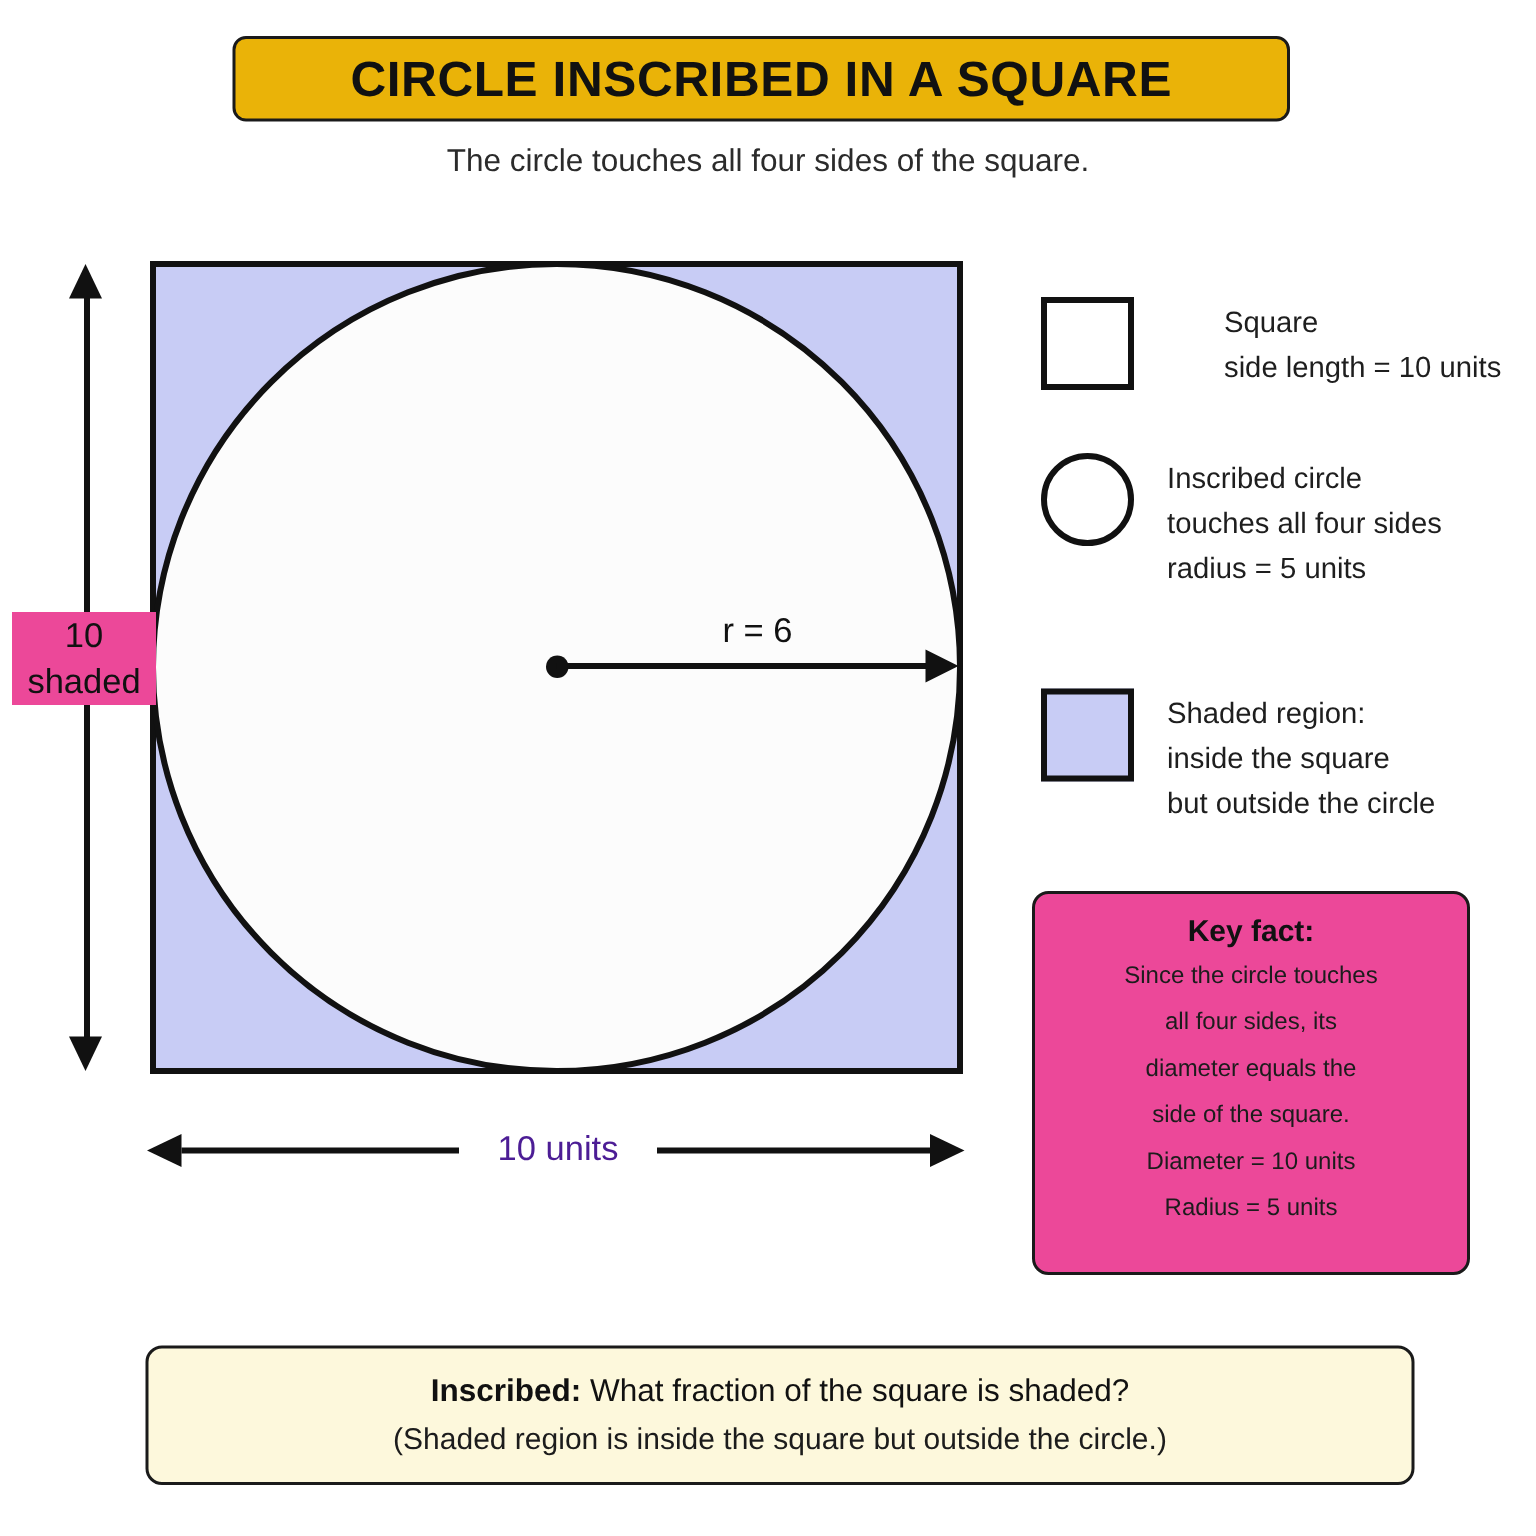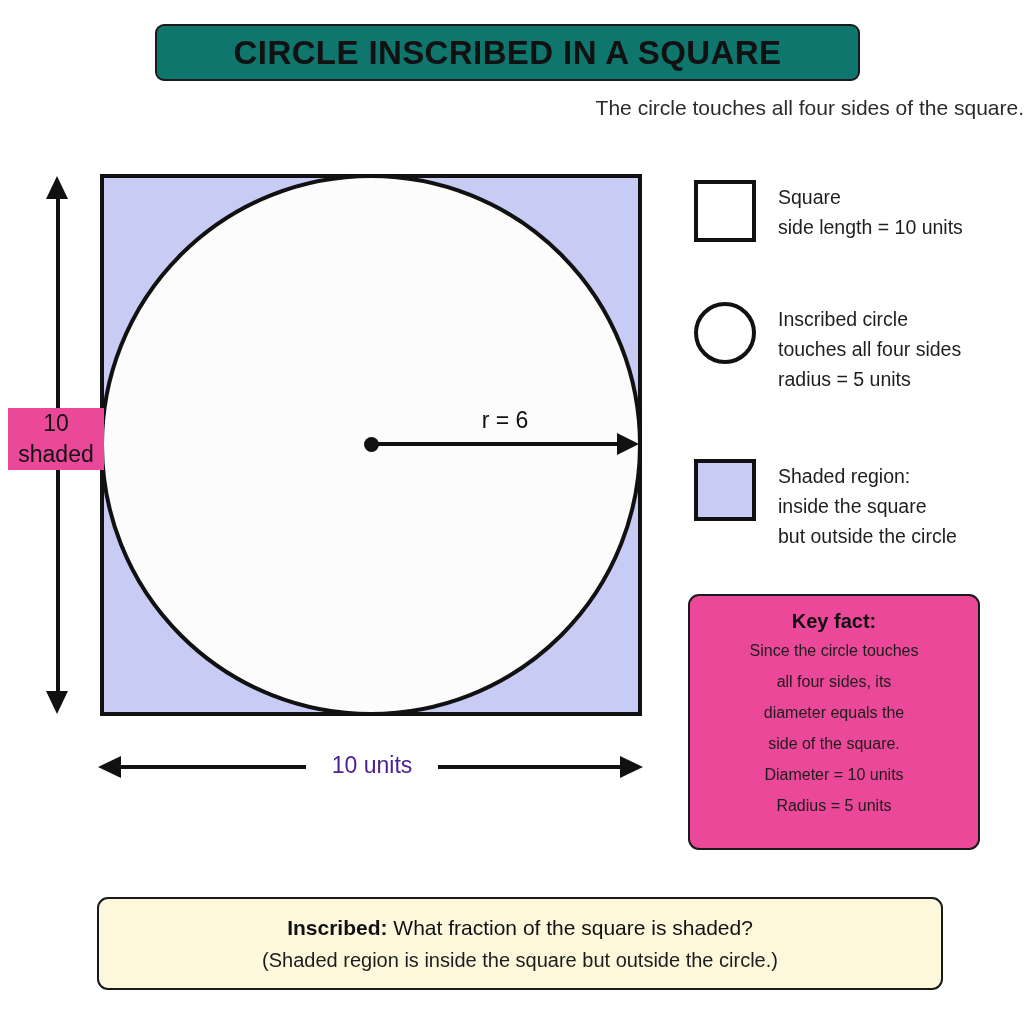--- a/index.html
+++ b/index.html
@@ -16,41 +16,41 @@
     overflow: hidden;
   }
 
   
   .title-box {
     position: absolute;
     left: 155px;
     top: 24px;
     width: 705px;
     height: 57px;
-    background: #0f766e;
+    background: #eab308;
     border: 2.5px solid #1a1a1a;
     border-radius: 9px;
     display: flex;
     align-items: center;
     justify-content: center;
     box-sizing: border-box;
   }
   .title-text {
     font-size: 33px;
     font-weight: bold;
     letter-spacing: 0.4px;
     color: #111111;
     white-space: nowrap;
   }
   .subtitle {
     position: absolute;
     left: 0;
     top: 96px;
     width: 1024px;
-    text-align: right;
+    text-align: center;
     font-size: 21px;
     color: #2b2b2b;
   }
 
   
   .figure-square {
     position: absolute;
     left: 100px;
     top: 174px;
     width: 542px;
@@ -203,21 +203,21 @@
     position: absolute;
     left: 694px;
     top: 180px;
     width: 320px;
   }
   .legend-row {
     position: absolute;
     display: flex;
     align-items: flex-start;
   }
-  .legend-row.r1 { top: 0px; }
+  .legend-row.r1 { top: 18px; gap: 38px; }
   .legend-row.r2 { top: 122px; }
   .legend-row.r3 { top: 279px; }
 
   .swatch-square {
     width: 62px;
     height: 62px;
     border: 4px solid #111111;
     background: #ffffff;
     box-sizing: border-box;
     flex: none;

